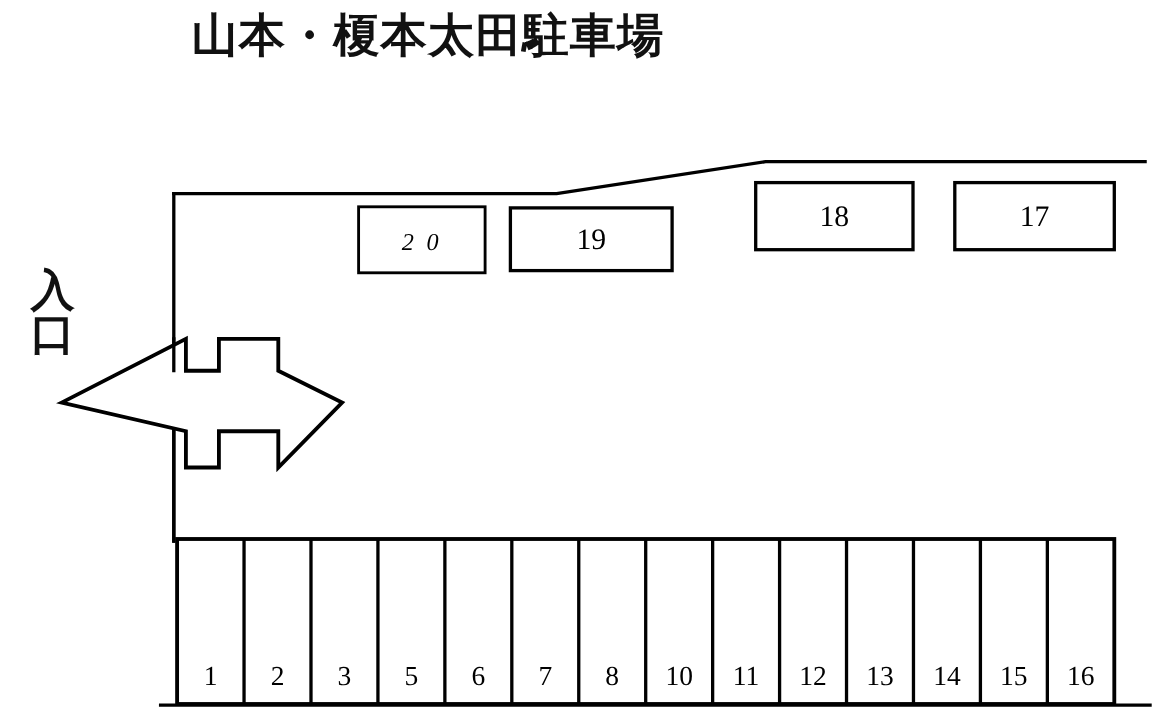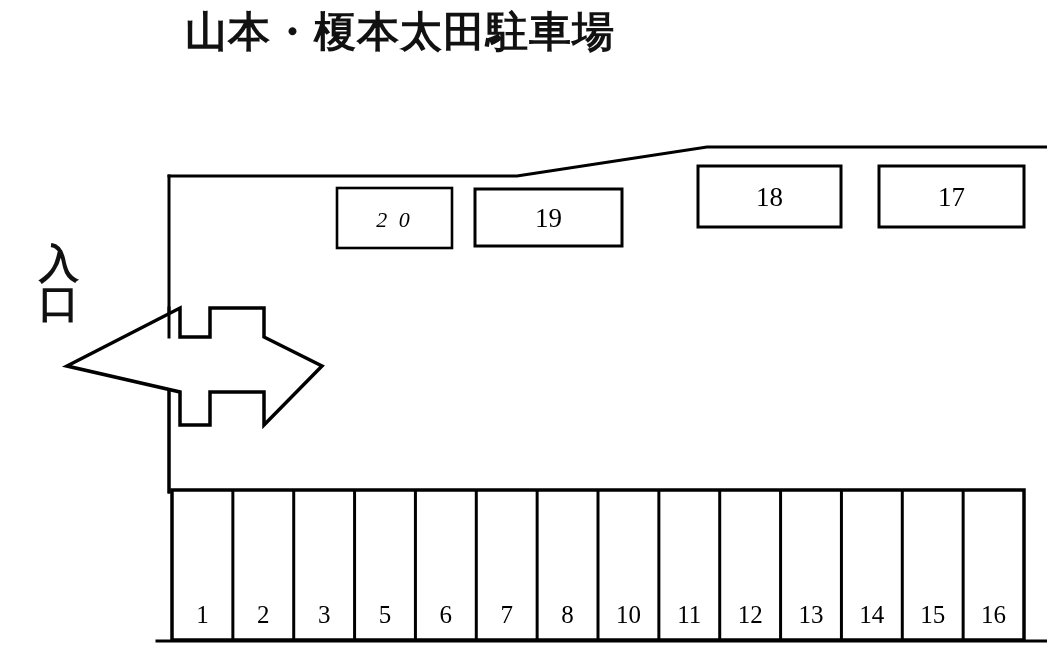--- a/index.html
+++ b/index.html
@@ -9,21 +9,21 @@
   }
   body {
     width: 1047px;
     height: 660px;
     position: relative;
     overflow: hidden;
     font-family: "Liberation Serif", "DejaVu Serif", serif;
   }
   #map-root {
     position: absolute;
-    left: 17px;
+    left: 6px;
     top: 0;
     width: 1014px;
     height: 660px;
   }
   .title-text {
     font-family: "DejaVu Sans", "Liberation Sans", sans-serif;
     font-weight: bold;
     font-size: 42px;
     fill: #111111;
     letter-spacing: 1px;

